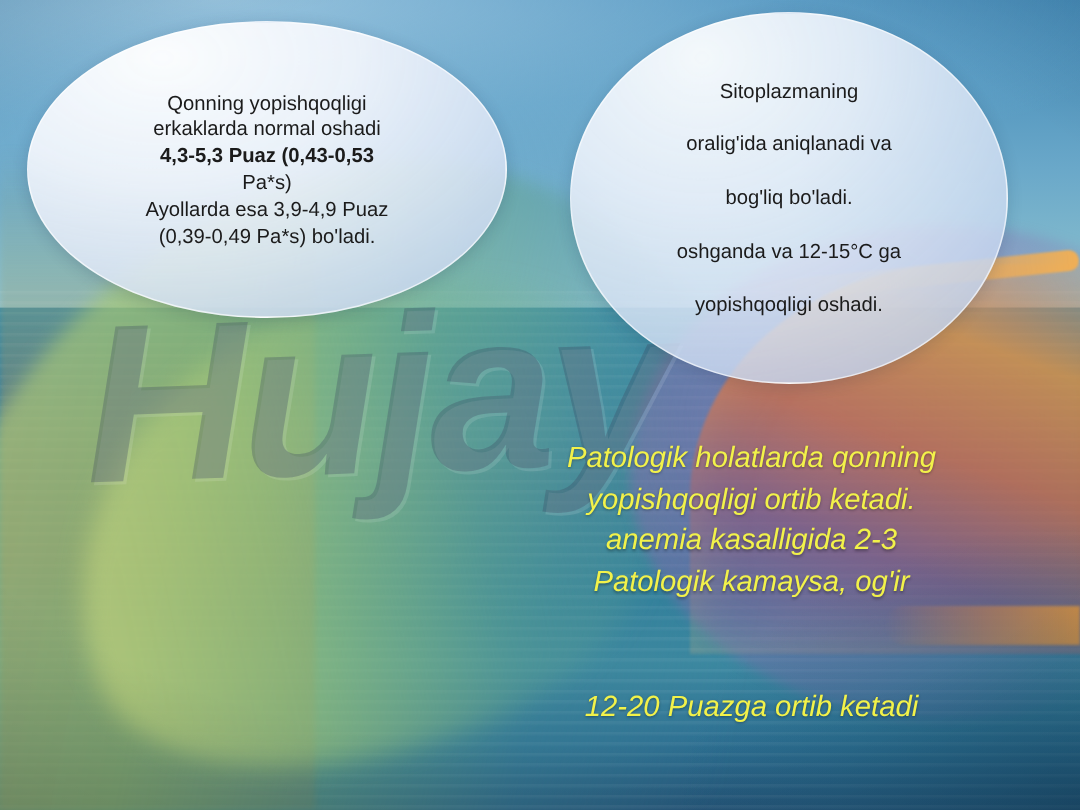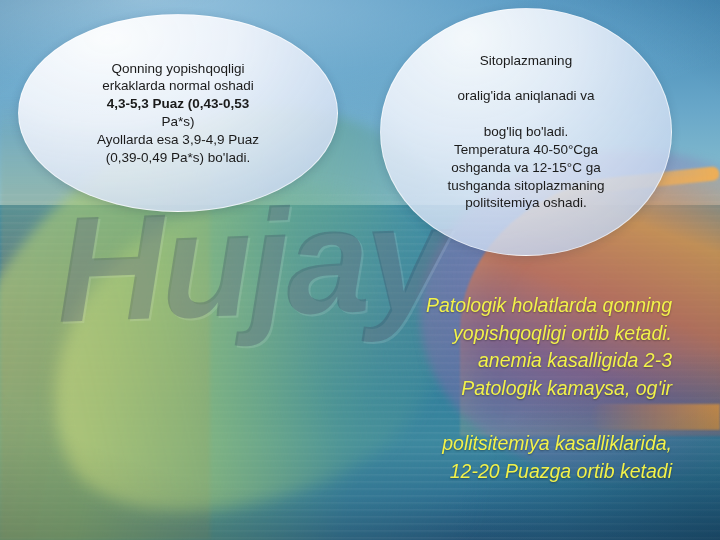--- a/index.html
+++ b/index.html
@@ -215,21 +215,21 @@
     color: #1b1b1b;
   }
   .bubble-text .b { font-weight: bold; text-align: center; }
 
   
   .yellow-block {
     position: absolute;
     left: 330px;
     top: 292px;
     width: 342px;
-    text-align: right;
+    text-align: center;
     font-size: 19.5px;
     line-height: 1.42;
     font-style: italic;
     color: #f2f24a;
     text-shadow: 0 1px 2px rgba(0,0,0,0.35);
   }
 </style>
 </head>
 <body>
 
@@ -262,30 +262,30 @@
     </div>
   </div>
 
   <div class="bubble bubble-right">
     <div class="bubble-text">
       <span>Sitoplazmaning</span><br>
       <br>
       <span>oralig'ida aniqlanadi va</span><br>
       <br>
       <span>bog'liq bo'ladi.</span><br>
-      <span>Temperatura 40-50°Cga</span><br>
+      <br>
       <span>oshganda va 12-15°C ga</span><br>
-      <span>tushganda sitoplazmaning</span><br>
-      <span>politsitemiya oshadi.</span>
+      <br>
+      <span>yopishqoqligi oshadi.</span>
     </div>
   </div>
 
   <div class="yellow-block">
     <span>Patologik holatlarda qonning</span><br>
     <span>yopishqoqligi ortib ketadi.</span><br>
     <span>anemia kasalligida 2-3</span><br>
     <span>Patologik kamaysa, og'ir</span><br>
     <br>
-    <span>politsitemiya kasalliklarida,</span><br>
+    <br>
     <span>12-20 Puazga ortib ketadi</span>
   </div>
 
 </div>
 
 </body></html>

